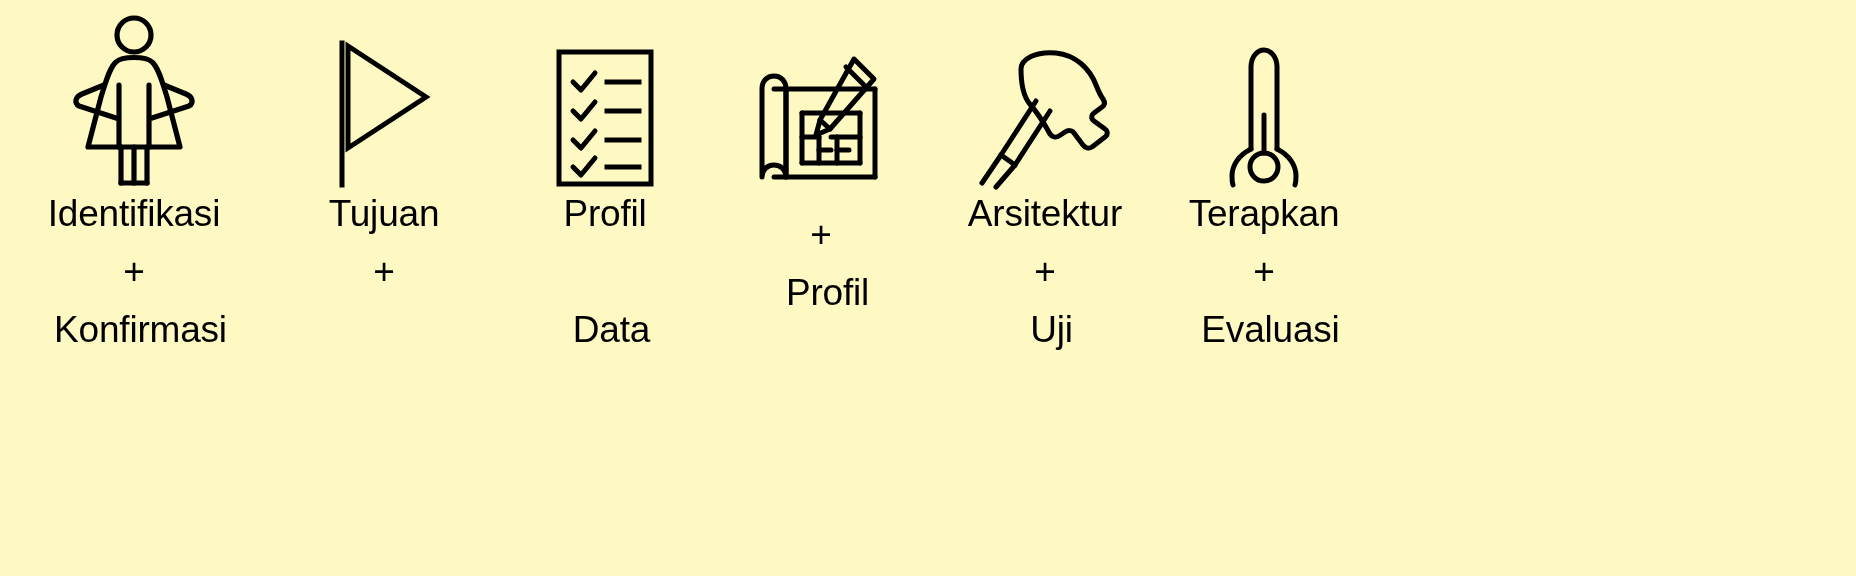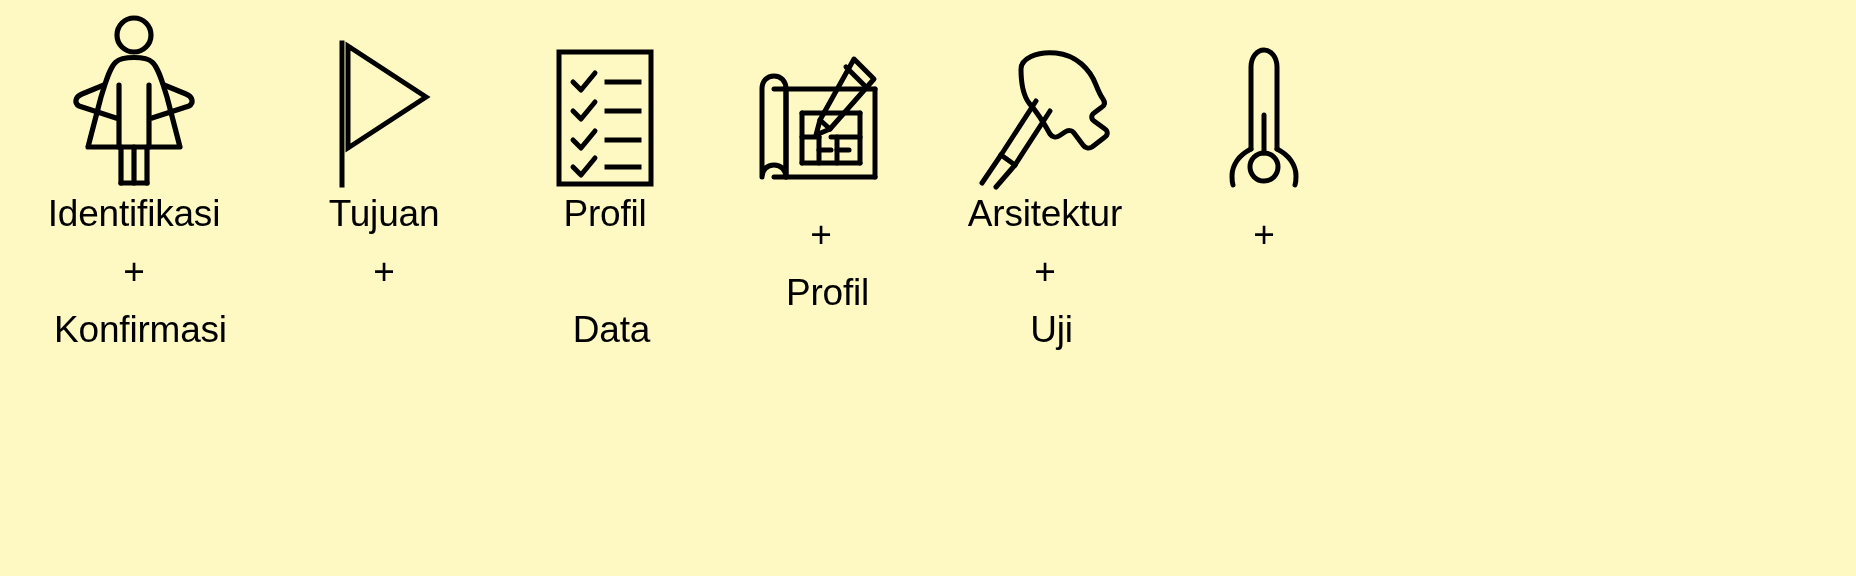--- a/index.html
+++ b/index.html
@@ -235,18 +235,20 @@
           <path d="M24 104 L24 22 C24 12 30 5 37 5 C44 5 50 12 50 22 L50 104"></path>
 
           <path d="M24 104 C12 110 5 120 5 131 C5 134 5 137 6 140
                    M50 104 C62 110 69 120 69 131 C69 134 69 137 68 140"></path>
           <circle cx="37" cy="122" r="14"></circle>
 
           <path d="M37 70 L37 108"></path>
         </svg>
       </div>
       <div class="labels">
-        <span class="label-line plus">+</span>
+        <span class="label-line line1">Terapkan</span>
+        <span class="label-line plus">+</span>
+        <span class="label-line line3">Evaluasi</span>
       </div>
     </div>
 
   </div>
 </div>
 
 </body></html>

